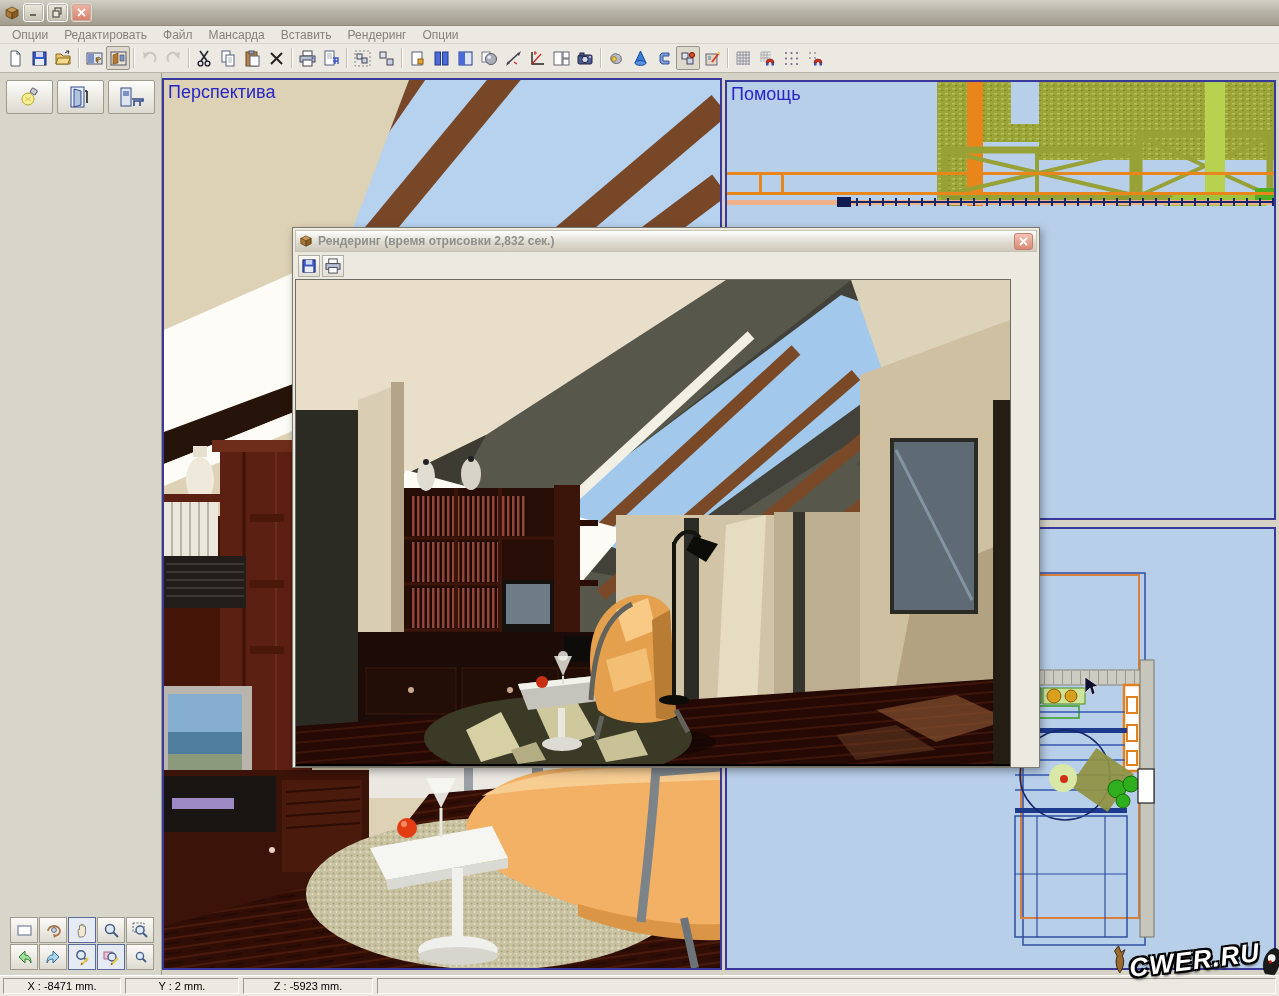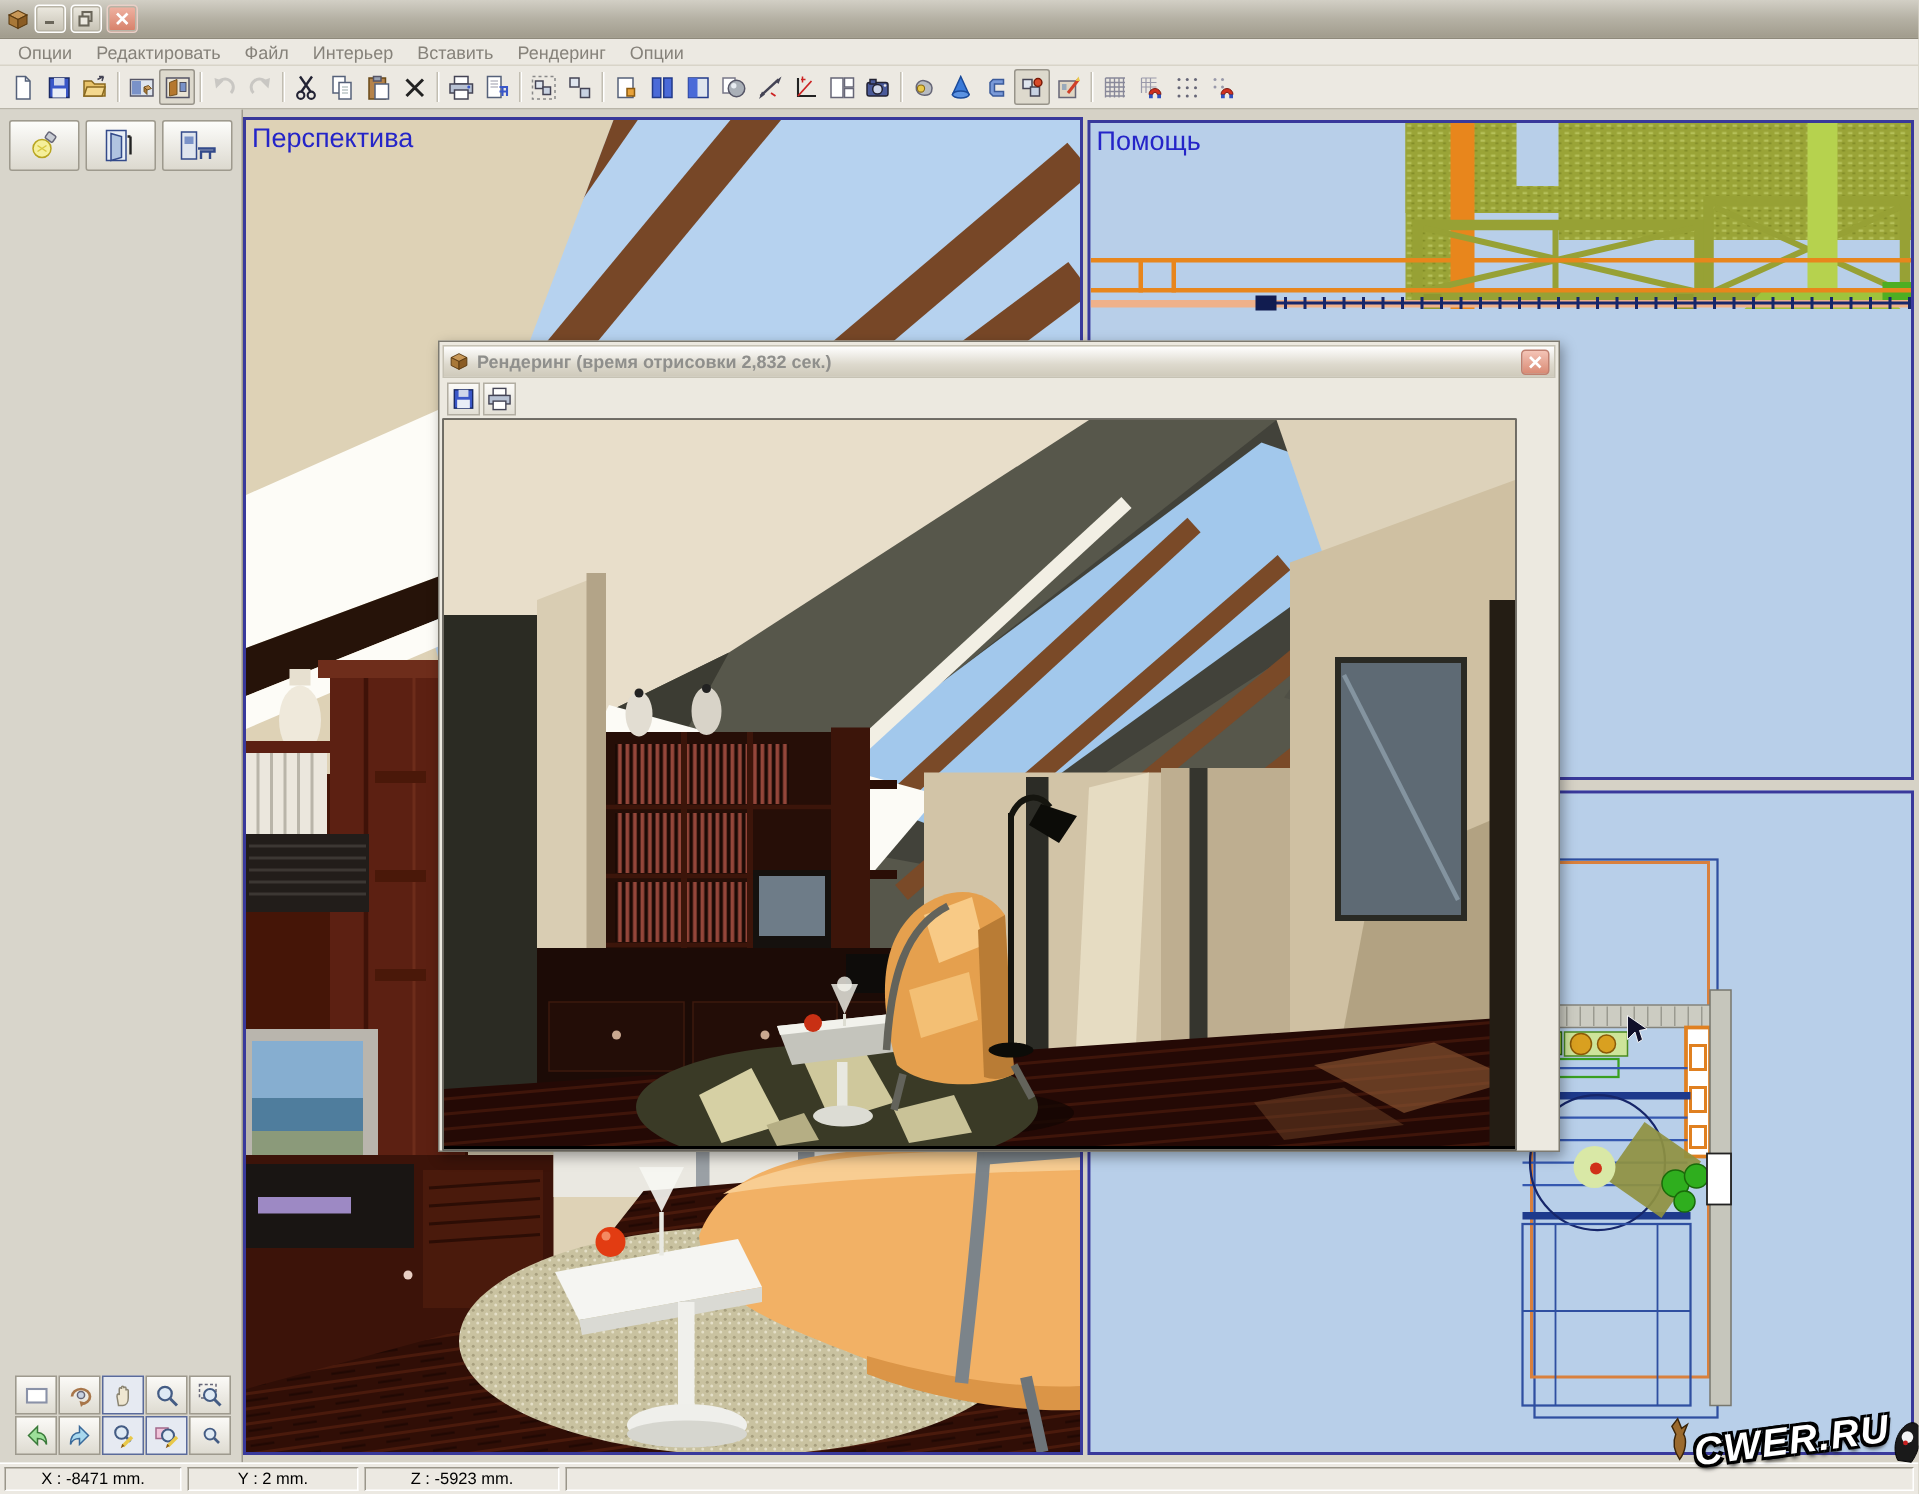--- a/index.html
+++ b/index.html
@@ -72,21 +72,21 @@
     <svg width="11" height="11" viewBox="0 0 11 11">
         <path d="M2,2 L9,9 M9,2 L2,9" stroke="#fff" stroke-width="1.8"></path>
       </svg>
   </div>
 </div>
 
 <div id="menubar">
   <span class="menu-item">Опции</span>
   <span class="menu-item">Редактировать</span>
   <span class="menu-item">Файл</span>
-  <span class="menu-item">Интерьер</span>
+  <span class="menu-item">Мансарда</span>
   <span class="menu-item">Вставить</span>
   <span class="menu-item">Рендеринг</span>
   <span class="menu-item">Опции</span>
 </div>
 
 <div id="toolbar">
   <div class="tb">
       <svg width="17" height="17" viewBox="0 0 17 17">
         <path d="M4,1 L10,1 L13,4 L13,16 L4,16 Z" fill="#fff" stroke="#55617a" stroke-width="1"></path>
         <path d="M10,1 L10,4 L13,4" fill="none" stroke="#55617a" stroke-width="1"></path>

